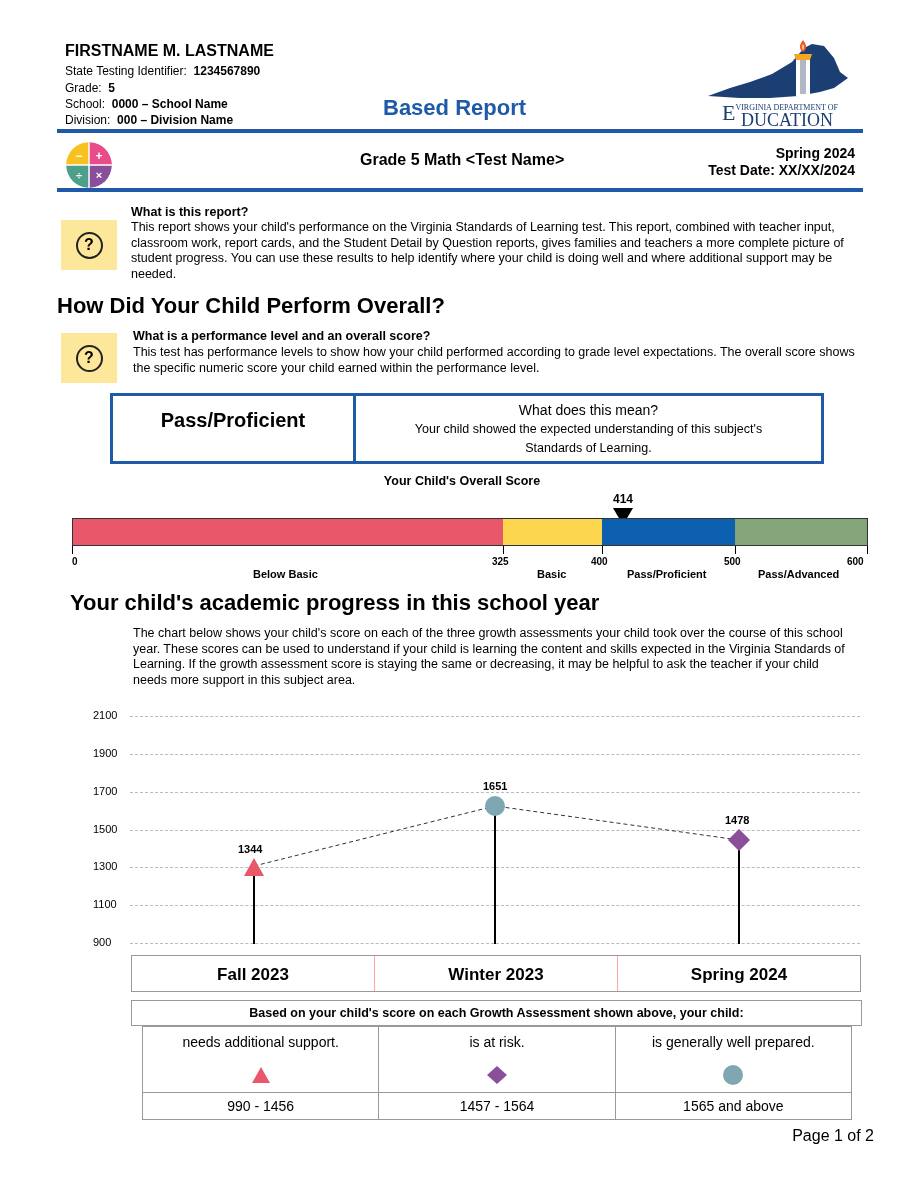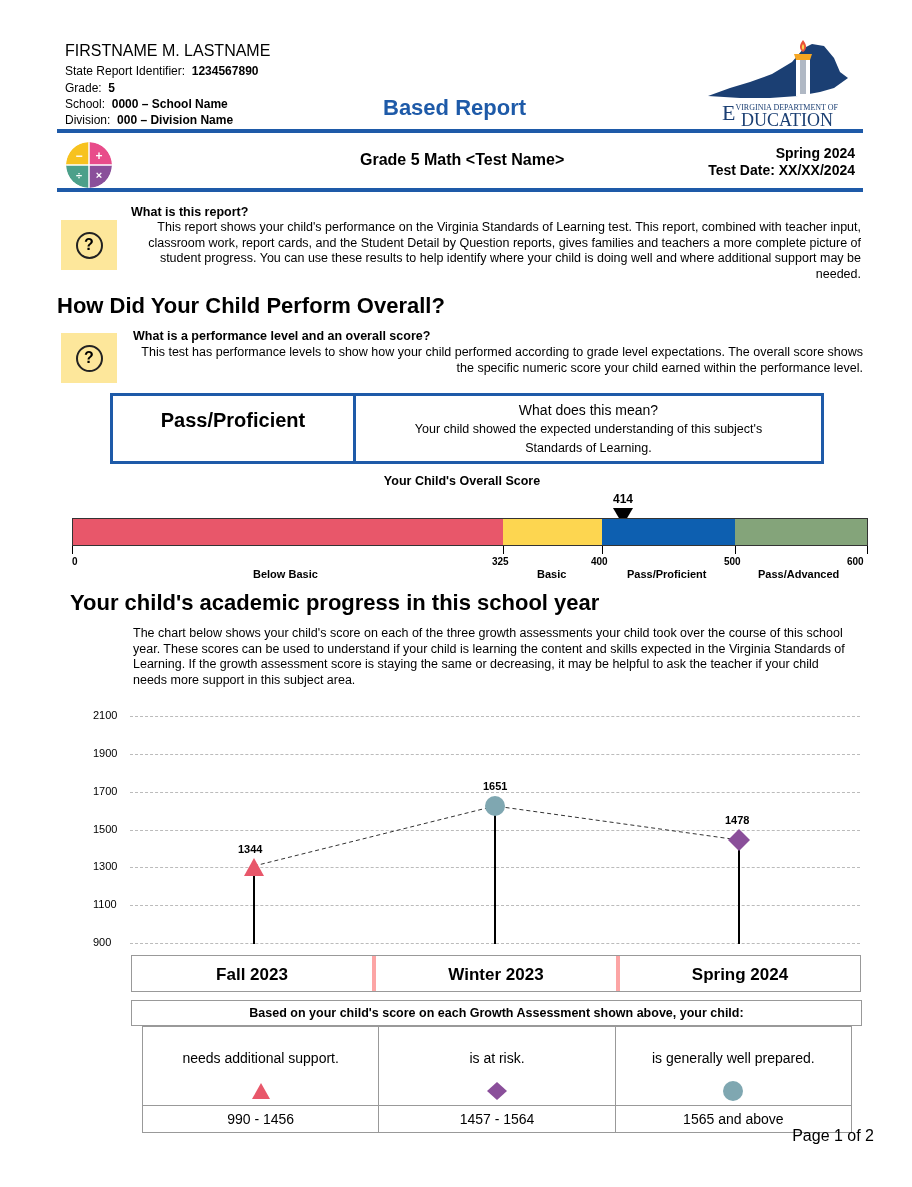--- a/index.html
+++ b/index.html
@@ -1,35 +1,35 @@
 <!DOCTYPE html>
 <html><head>
 <meta charset="utf-8">
 <style>
   * { box-sizing: border-box; margin: 0; padding: 0; }
   html, body { width: 912px; height: 1187px; background: #ffffff; overflow: hidden; }
   body { font-family: "Liberation Sans", sans-serif; color: #000; position: relative; }
   .abs { position: absolute; }
 
   
-  .student-name { left: 65px; top: 42px; font-size: 16px; font-weight: normal; }
+  .student-name { left: 65px; top: 42px; font-size: 16px; font-weight: bold; }
   .info-line { left: 65px; font-size: 12px; }
   .info-line b { font-weight: bold; }
   .report-title { left: 383px; top: 95px; font-size: 22px; font-weight: bold; color: #1e5aa8; }
   .logo { left: 700px; top: 38px; width: 160px; height: 92px; }
   .rule { left: 57px; width: 806px; height: 4px; background: #1e5aa8; }
 
   .subject-icon { left: 66px; top: 142px; width: 46px; height: 46px; border-radius: 50%; overflow: hidden; }
   .test-name { left: 360px; top: 151px; font-size: 16px; font-weight: bold; }
   .season { right: 57px; top: 145px; font-size: 14px; font-weight: bold; text-align: right; line-height: 17px; }
 
   .q-box { width: 56px; height: 50px; background: #fde79b; display: flex; align-items: center; justify-content: center; }
   .q-circle { width: 27px; height: 27px; border: 2px solid #222; border-radius: 50%; display: flex; align-items: center; justify-content: center; font-weight: bold; font-size: 16px; }
   .q-title { font-size: 12.5px; font-weight: bold; }
-  .q-text { font-size: 12.5px; line-height: 15.5px; text-align: right; }
+  .q-text { font-size: 12.5px; line-height: 15.5px; }
 
   .h1 { font-size: 22px; font-weight: bold; }
 
   .perf-box { left: 110px; top: 393px; width: 714px; height: 71px; border: 3px solid #1e5aa8; display: flex; }
   .perf-left { width: 243px; border-right: 3px solid #1e5aa8; text-align: center; padding-top: 8px; }
   .perf-left .lbl { font-size: 17px; }
   .perf-left .val { font-size: 20px; font-weight: bold; margin-top: 5px; }
   .perf-right { flex: 1; text-align: center; padding-top: 6px; }
   .perf-right .lbl { font-size: 14px; font-weight: normal; }
   .perf-right .val { font-size: 12.5px; line-height: 19px; margin-top: 2px; }
@@ -39,36 +39,36 @@
   .tick { top: 546px; width: 1px; height: 8px; background: #000; }
   .tick-lbl { top: 556px; font-size: 10px; font-weight: bold; }
   .band-lbl { top: 568px; font-size: 11px; font-weight: bold; }
 
   .prog-text { left: 133px; top: 626px; width: 720px; font-size: 12.5px; line-height: 15.5px; }
 
   .y-lbl { left: 93px; font-size: 11px; }
   .gridline { left: 130px; width: 730px; border-top: 1px dashed #bbb; }
 
   .season-row { left: 131px; top: 955px; width: 730px; height: 37px; display: flex; border: 1px solid #999; }
-  .season-cell { flex: 1; text-align: center; font-size: 17px; font-weight: bold; line-height: 37px; border-right: 4px solid #fca5a5; }
+  .season-cell { flex: 1; text-align: center; font-size: 17px; font-weight: bold; line-height: 37px; border-right: 1px solid #fca5a5; }
   .season-cell:last-child { border-right: none; }
 
   .legend-head { left: 131px; top: 1000px; width: 731px; height: 26px; border: 1px solid #999; text-align: center; font-size: 12.5px; font-weight: bold; line-height: 24px; }
   .legend-table { left: 142px; top: 1026px; width: 710px; border-collapse: collapse; }
   .legend-table td { border: 1px solid #999; text-align: center; width: 33.33%; font-size: 14px; }
-  .legend-table .desc { height: 66px; vertical-align: top; padding-top: 23px; }
+  .legend-table .desc { height: 66px; vertical-align: top; padding-top: 7px; }
   .legend-table .rng { height: 27px; }
 
   .page-num { right: 38px; top: 1127px; font-size: 16px; }
 </style>
 </head>
 <body>
 
 <div class="abs student-name">FIRSTNAME M. LASTNAME</div>
-<div class="abs info-line" style="top:64px"><span>State Report Identifier:</span>&nbsp; <b>1234567890</b></div>
+<div class="abs info-line" style="top:64px"><span>State Testing Identifier:</span>&nbsp; <b>1234567890</b></div>
 <div class="abs info-line" style="top:81px"><span>Grade:</span>&nbsp; <b>5</b></div>
 <div class="abs info-line" style="top:97px"><span>School:</span>&nbsp; <b>0000 – School Name</b></div>
 <div class="abs info-line" style="top:113px"><span>Division:</span>&nbsp; <b>000 – Division Name</b></div>
 <div class="abs report-title">Based Report</div>
 
 <div class="abs logo">
   <svg width="160" height="92" viewBox="0 0 160 92">
     <path d="M8 58 L30 50 L50 44 L72 36 L92 24 L104 10 L112 6 L124 8 L134 20 L140 34 L148 40 L134 50 L120 54 L98 58 L70 60 L40 60 Z" fill="#1b3f73"></path>
     <rect x="96" y="18" width="14" height="40" fill="#ffffff"></rect>
     <path d="M94 16 L112 16 L110 22 L96 22 Z" fill="#f5a623"></path>

